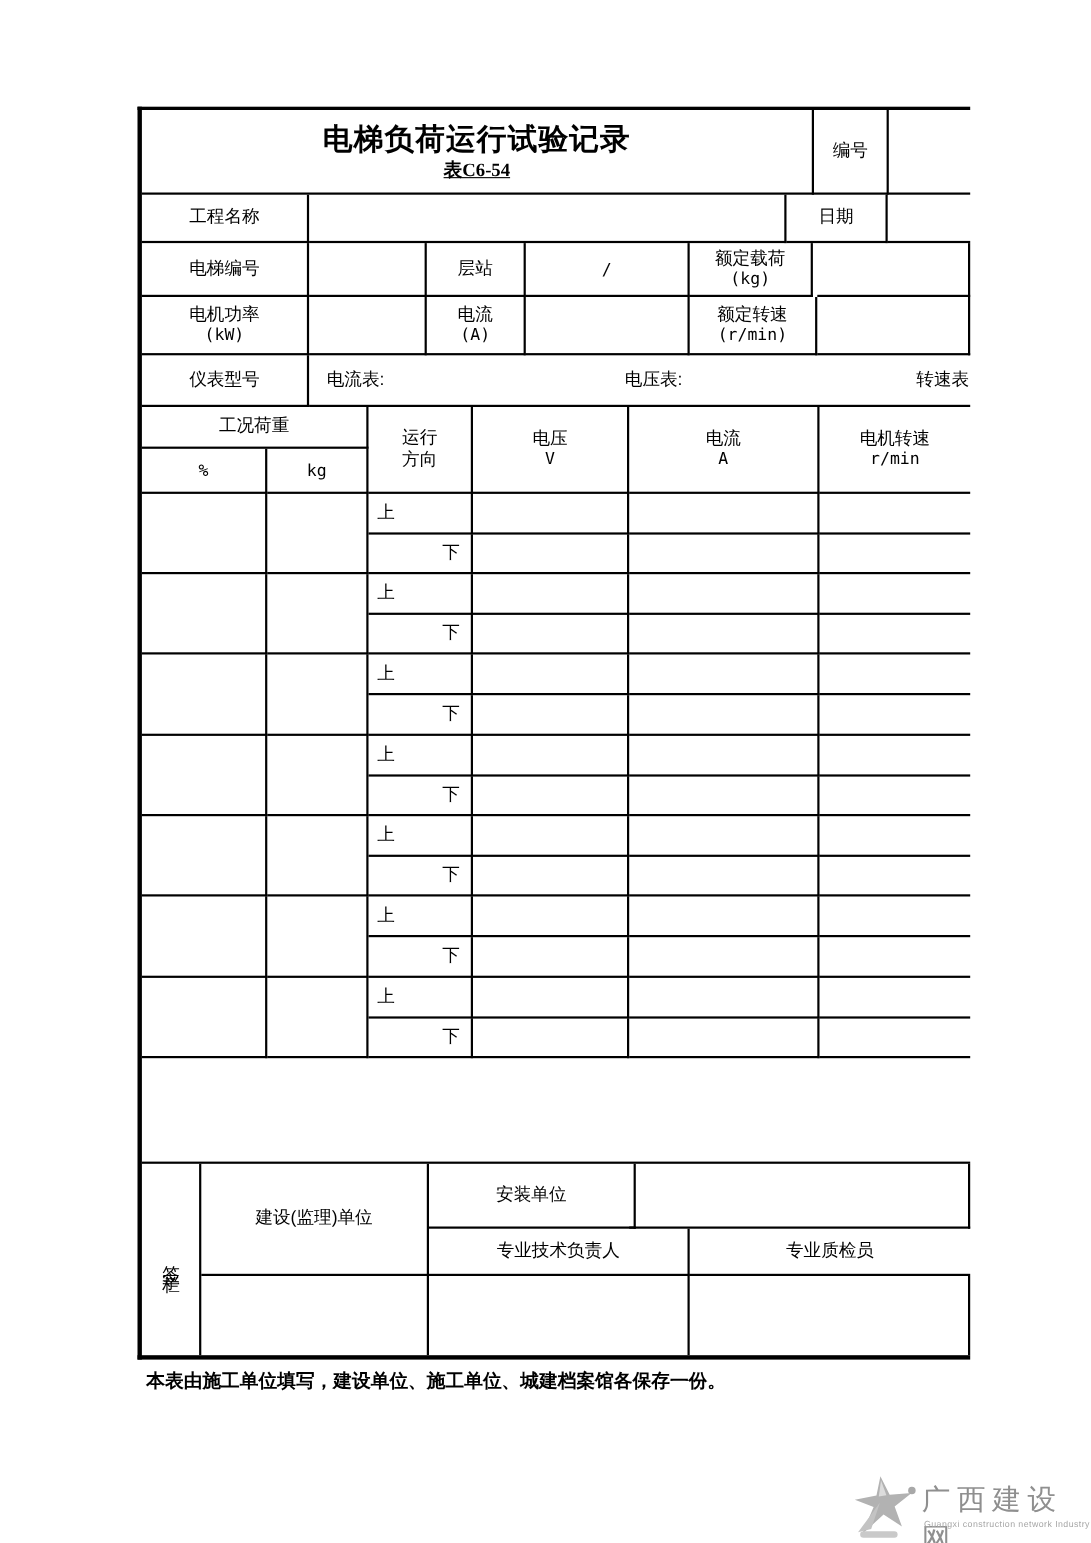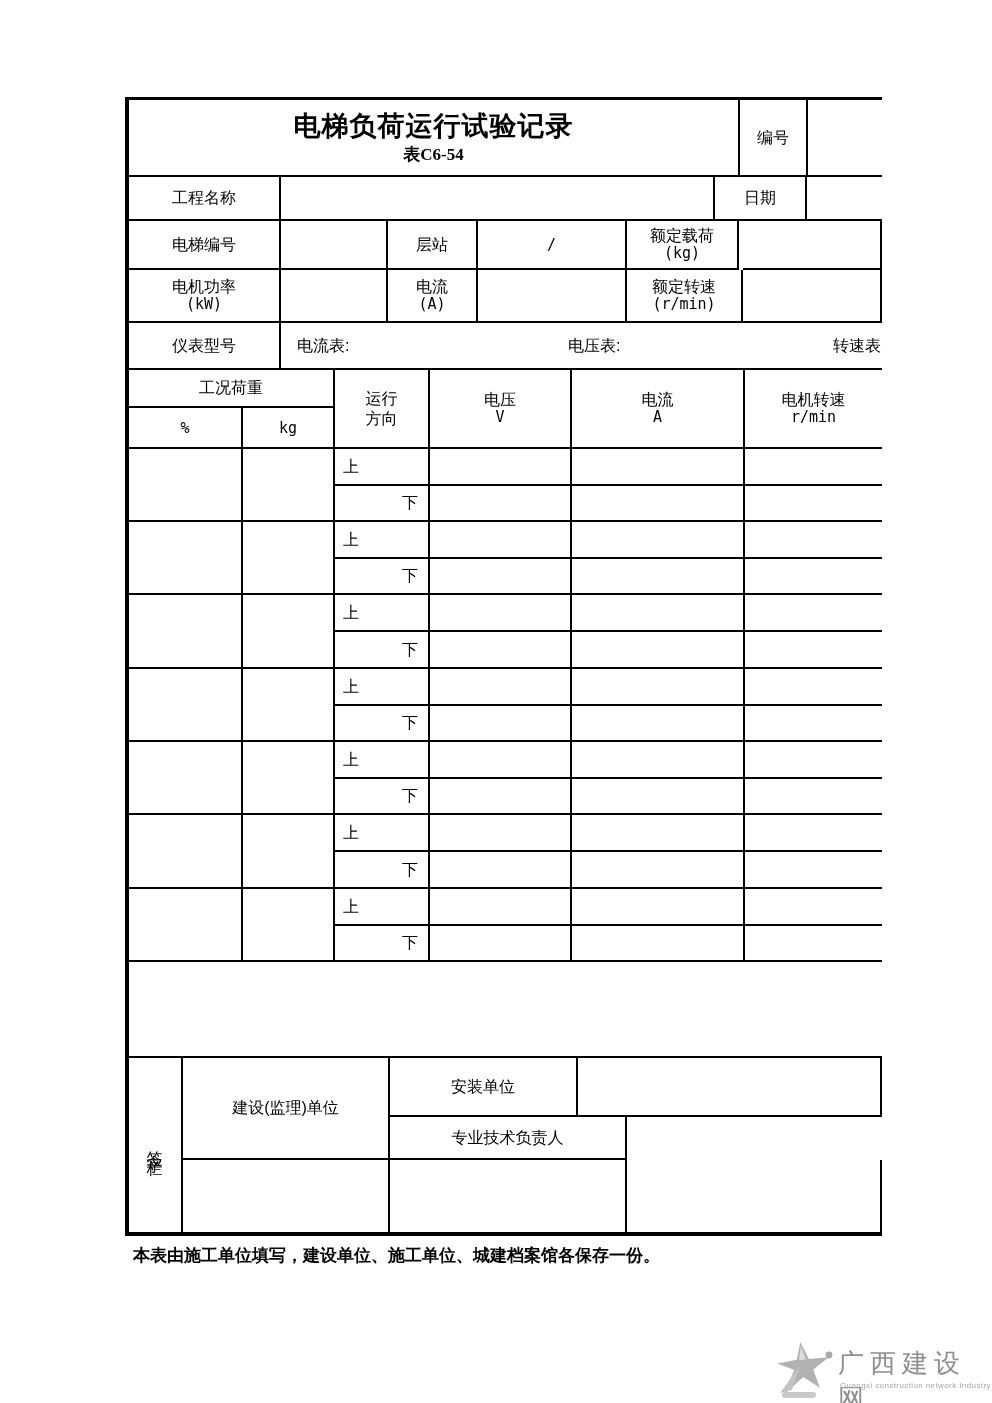--- a/index.html
+++ b/index.html
@@ -10,21 +10,21 @@
         border-bottom:4px solid #000;}
   #table-inner{position:absolute;left:0;top:0;width:753px;height:1132px;}
   .cell{position:absolute;box-sizing:border-box;display:flex;align-items:center;
         justify-content:center;font-size:16px;line-height:1.2;background:transparent;}
   .br{border-right:2px solid #000;}
   .bb{border-bottom:2px solid #000;}
   .col{flex-direction:column;}
   .mono{font-family:"DejaVu Sans Mono",monospace;font-size:15px;}
   .unit{font-family:"DejaVu Sans Mono",monospace;font-size:15px;line-height:1.15;}
   .form-title{font-size:27px;font-weight:bold;letter-spacing:1px;}
-  .form-code{font-size:17px;font-weight:bold;font-family:"Liberation Serif",serif;margin-top:3px;}
+  .form-code{font-size:17px;font-weight:bold;font-family:"Liberation Serif",serif;margin-top:3px;text-decoration:underline;}
   .vertical-label{writing-mode:vertical-rl;text-orientation:upright;letter-spacing:5px;font-size:16px;}
   #footer-note{position:absolute;left:133px;top:1244px;font-size:17px;font-weight:bold;}
   #watermark{position:absolute;left:770px;top:1340px;width:220px;height:63px;}
   #wm-name{position:absolute;left:68px;top:6px;font-size:26px;color:#8f8f8f;
         letter-spacing:6px;font-family:"Liberation Serif",serif;}
   #wm-sub{position:absolute;left:70px;top:41px;font-size:8px;color:#a6a6a6;
         letter-spacing:0.4px;white-space:nowrap;}
 </style>
 </head>
 <body>
@@ -175,20 +175,21 @@
       <div class="cell bb" style="left:0;top:862px;width:753px;height:96px;"></div>
 
       <div class="cell br" style="left:0;top:958px;width:54px;height:174px;">
         <div class="vertical-label">签字栏</div>
       </div>
       <div class="cell br bb" style="left:54px;top:958px;width:207px;height:102px;">建设(监理)单位</div>
       <div class="cell br" style="left:54px;top:1060px;width:207px;height:72px;"></div>
       <div class="cell br bb" style="left:261px;top:958px;width:188px;height:59px;text-align:center;">安装单位</div>
       <div class="cell br bb" style="left:443px;top:958px;width:310px;height:59px;"></div>
       <div class="cell br bb" style="left:261px;top:1017px;width:237px;height:43px;">专业技术负责人</div>
+      <div class="cell bb" style="left:498px;top:1017px;width:255px;height:43px;">专业质检员</div>
       <div class="cell br" style="left:261px;top:1060px;width:237px;height:72px;"></div>
       <div class="cell br" style="left:498px;top:1060px;width:255px;height:72px;"></div>
 
     </div>
   </div>
 
   <div id="footer-note">本表由施工单位填写，建设单位、施工单位、城建档案馆各保存一份。</div>
 
   <div id="watermark">
     <svg width="64" height="62" viewBox="0 0 64 62" style="position:absolute;left:0;top:0;">

